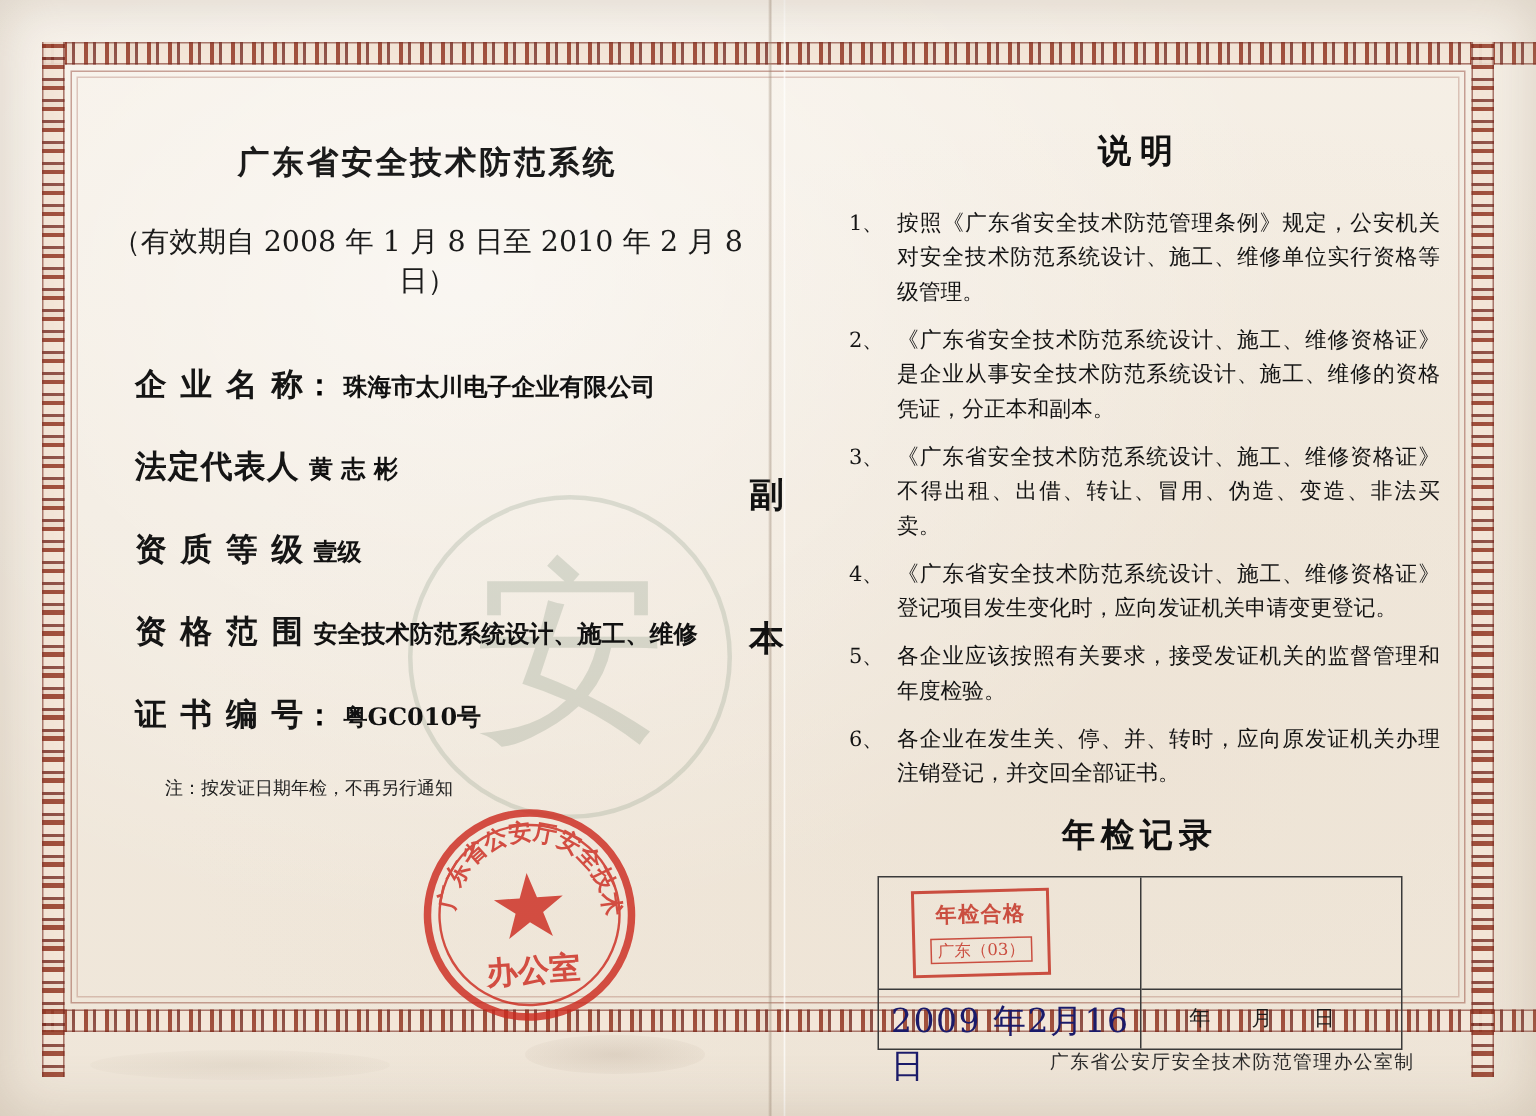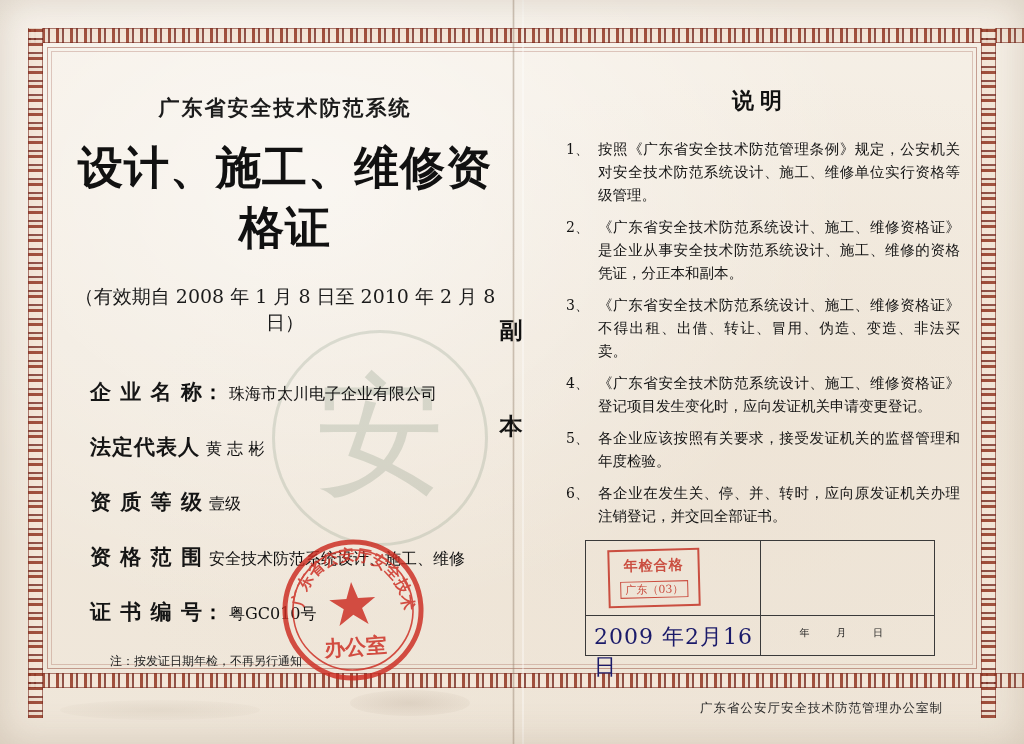--- a/index.html
+++ b/index.html
@@ -185,21 +185,21 @@
   }
   .colon {
     font-family: "DejaVu Serif", serif;
     font-size: 20px;
     font-weight: bold;
     margin: 0 4px 0 0;
   }
   .field-value {
     font-family: "DejaVu Serif", serif;
     font-size: 16px;
-    font-weight: normal;
+    font-weight: bold;
     color: #111;
     margin-left: 2px;
   }
 
   .issue-line {
     margin-top: 34px;
     padding-left: 42px;
     font-family: "DejaVu Serif", serif;
     font-size: 16px;
     color: #111;
@@ -324,22 +324,22 @@
     font-size: 22px;
     color: #1a1a6a;
     letter-spacing: 1px;
   }
   .date-blank {
     position: absolute;
     left: 0;
     right: 0;
     top: 10px;
     text-align: center;
-    font-family: Liberation Sans, sans-serif;
-    font-size: 10px;
+    font-family: Liberation Serif, serif;
+    font-size: 14px;
     color: #1b1b1b;
     letter-spacing: 12px;
   }
 
   
   .mini-stamp {
     position: absolute;
     left: 22px;
     top: 8px;
     width: 92px;
@@ -399,21 +399,20 @@
   <div class="inner-line"></div>
   <div class="inner-line2"></div>
 
   <div class="watermark">安</div>
 
   <div class="fold"></div>
   <div class="fold2"></div>
 
   <div class="left-page">
     <div class="sub-title">广东省安全技术防范系统</div>
-    <div class="main-title">设计、施工、维修资格证</div>
     <div class="validity">（有效期自 2008 年 1 月 8 日至 2010 年 2 月 8 日）</div>
 
     <div class="fields">
       <div class="field-row">
         <span class="field-label">企 业 名 称</span>
         <span class="colon">：</span>
         <span class="field-value">珠海市太川电子企业有限公司</span>
       </div>
       <div class="field-row">
         <span class="field-label">法定代表人</span>
@@ -480,20 +479,21 @@
       <li>
         <span class="num">5、</span>
         <span>各企业应该按照有关要求，接受发证机关的监督管理和年度检验。</span>
       </li>
       <li>
         <span class="num">6、</span>
         <span>各企业在发生关、停、并、转时，应向原发证机关办理注销登记，并交回全部证书。</span>
       </li>
     </ol>
 
+    <div class="annual-title">年检记录</div>
 
     <div class="annual-table">
       <div class="cell left">
         <div class="cell-top">
           <div class="mini-stamp">
             <div class="l1">年检合格</div>
             <div class="l2">广东（03）</div>
           </div>
         </div>
         <div class="cell-bottom">

